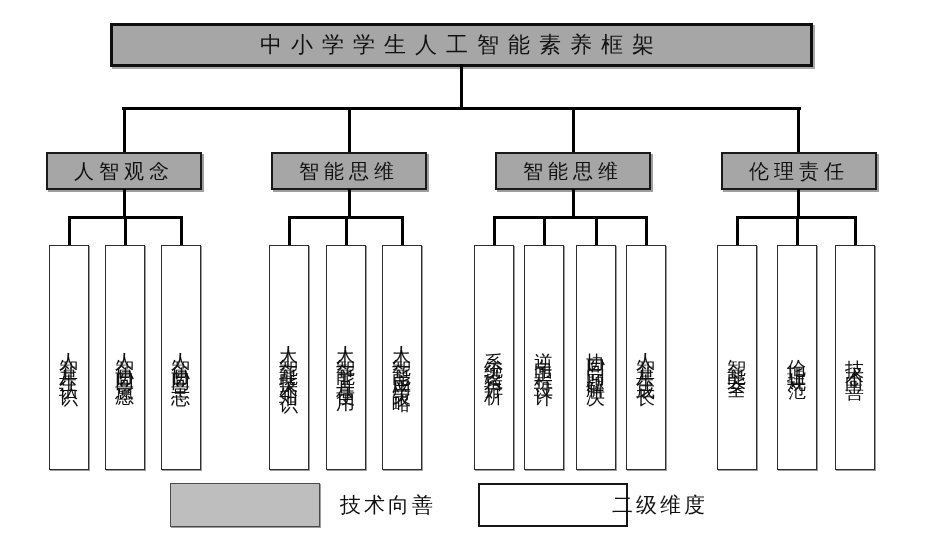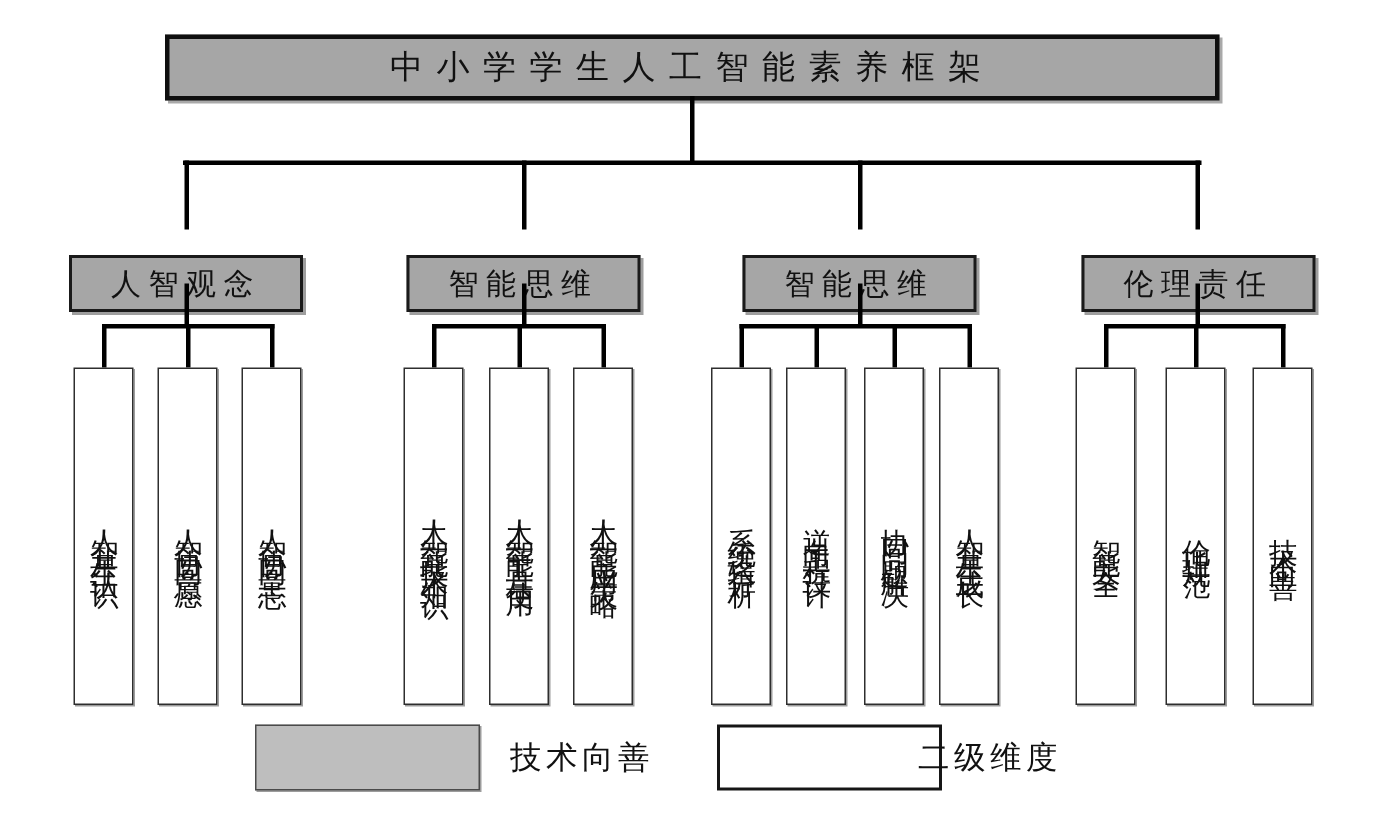--- a/index.html
+++ b/index.html
@@ -15,21 +15,21 @@
   .title-box{
     position:absolute;left:110px;top:23px;width:703px;height:44px;
     background:#a6a6a6;border:3px solid #0f0f0f;box-sizing:border-box;
     box-shadow:2px 2px 0 #a9a9a9;
     display:flex;align-items:center;justify-content:center;
     font-size:22px;letter-spacing:9px;font-weight:500;white-space:nowrap;
   }
 
   
   .hdr{
-    position:absolute;top:170px;width:156px;height:38px;
+    position:absolute;top:152px;width:156px;height:38px;
     background:#a6a6a6;border:2px solid #1a1a1a;box-sizing:border-box;
     box-shadow:2px 2px 0 #9e9e9e;
     display:flex;align-items:center;justify-content:center;
     font-size:20px;letter-spacing:5px;white-space:nowrap;
   }
 
   
   .vbox{
     position:absolute;top:245px;width:40px;height:225px;
     background:#ffffff;border:1px solid #2e2e2e;box-sizing:border-box;

